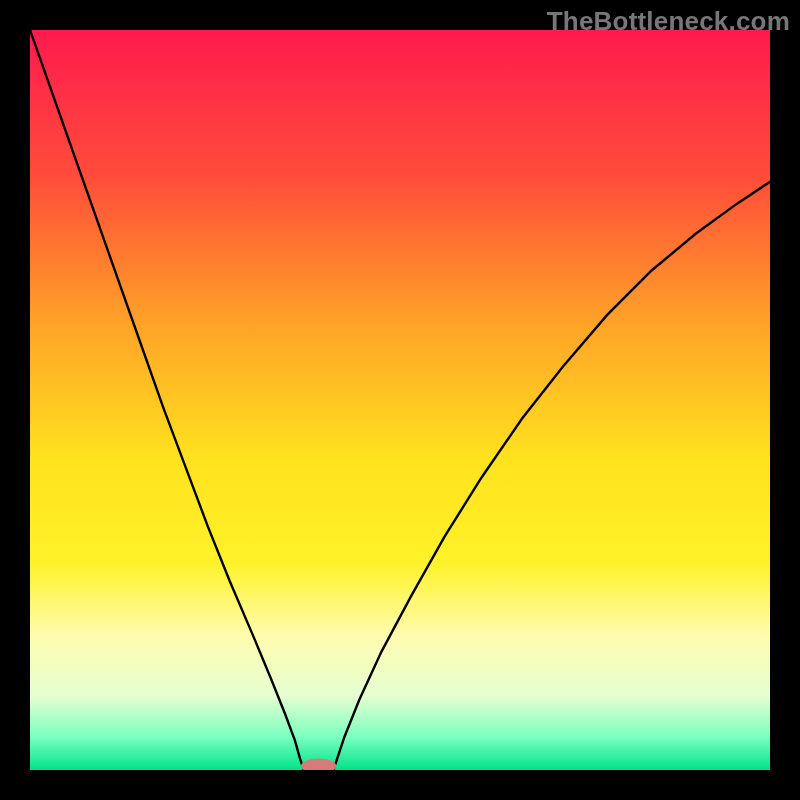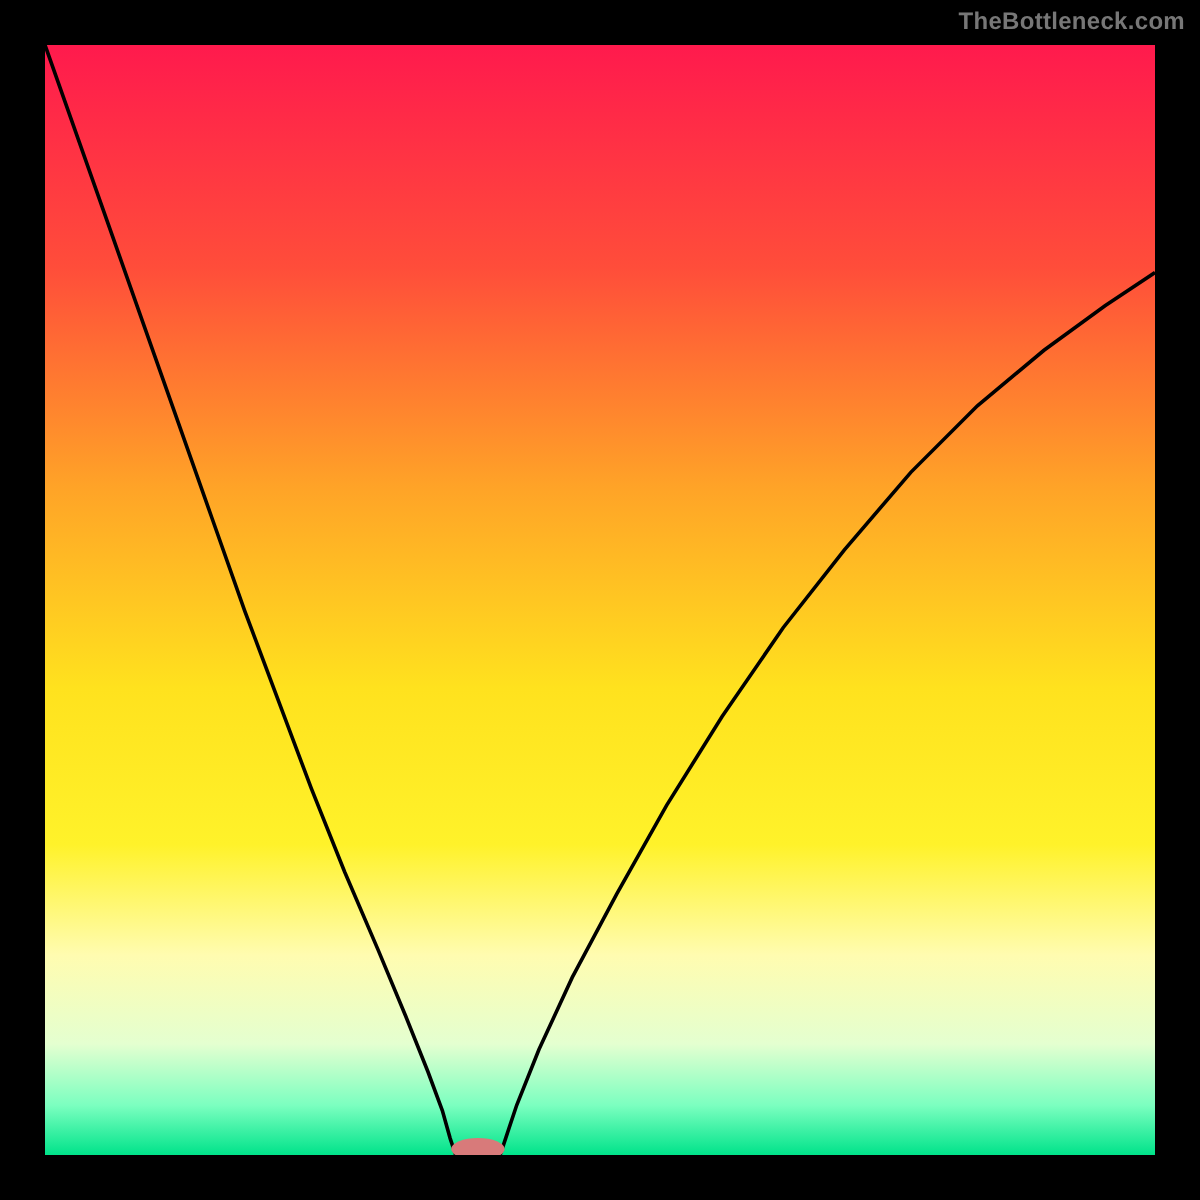--- a/index.html
+++ b/index.html
@@ -23,21 +23,21 @@
     left: 0;
     top: 0;
     width: 740px;
     height: 740px;
   }
   .watermark {
     position: absolute;
     top: 6px;
     right: 10px;
     color: #777;
-    font-size: 16px;
+    font-size: 26px;
     font-weight: 600;
     letter-spacing: 0.2px;
     user-select: none;
   }
 </style>
 </head>
 <body>
 
 <div class="frame">
   <svg class="plot" viewBox="0 0 740 740">

